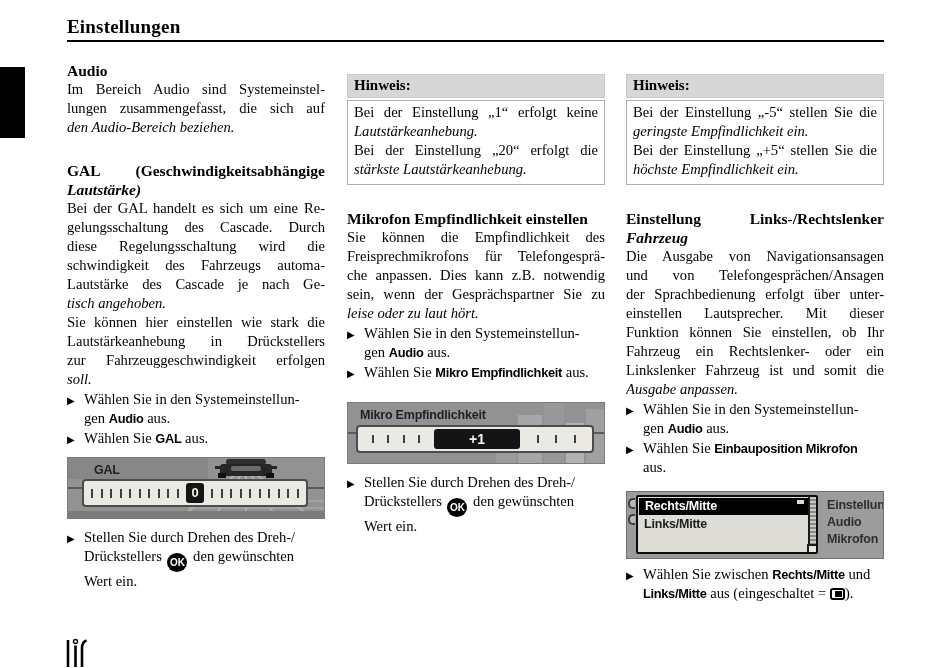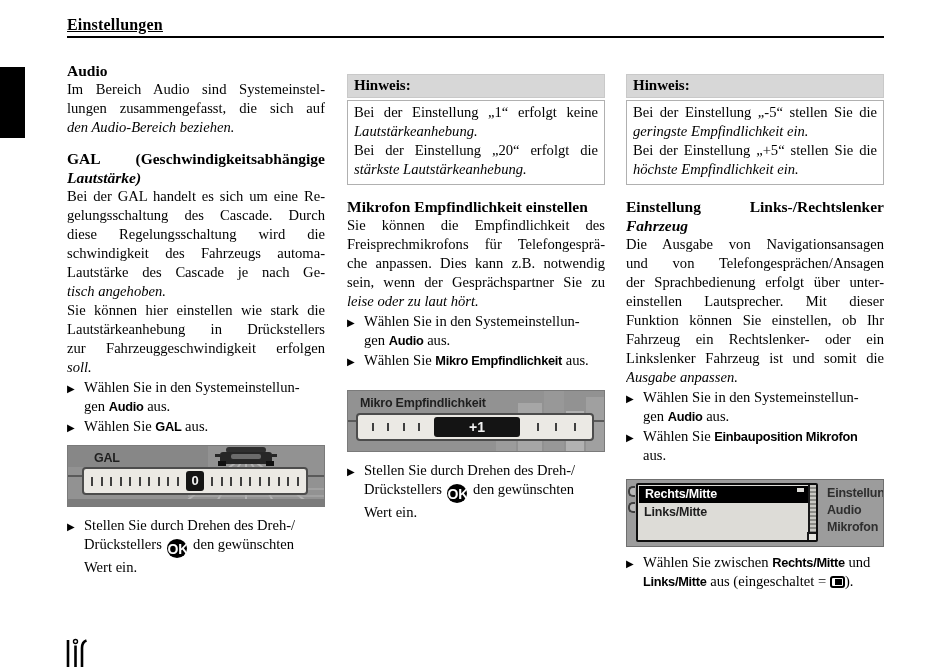--- a/index.html
+++ b/index.html
@@ -2,41 +2,41 @@
 <html><head>
 <meta charset="utf-8">
 <style>
   html,body{margin:0;padding:0;}
   body{width:950px;height:668px;background:#ffffff;position:relative;
        font-family:"Liberation Serif",serif;color:#000;overflow:hidden;}
 
   .tab{position:absolute;left:0;top:67px;width:25px;height:71px;background:#000;}
 
   .hdr{position:absolute;left:67px;top:16px;width:817px;}
-  .hdr h1{font-size:16px;font-weight:700;margin:0;letter-spacing:.2px;text-decoration:underline;}
+  .hdr h1{font-size:19px;font-weight:700;margin:0;letter-spacing:.2px;}
   .hdr .rule{height:2px;background:#000;margin-top:2px;}
 
   .col{position:absolute;top:58px;width:258px;font-size:14.6px;line-height:19px;}
   .c1{left:67px}.c2{left:347px}.c3{left:626px}
 
   .jline{text-align:justify;text-align-last:justify;white-space:nowrap;overflow:hidden;}
   .jline.last{text-align-last:left;font-style:italic;}
 
   h2{font-size:15.5px;font-weight:700;margin:0;line-height:19px;}
   .h2lines{font-weight:700;font-size:15.5px;}
   .h-first{margin-top:3px;}
-  .mt12{margin-top:12px}.mt14{margin-top:14px}.mt24{margin-top:12px}
+  .mt12{margin-top:12px}.mt14{margin-top:14px}.mt24{margin-top:24px}
 
   .blt{position:relative;padding-left:17px;margin-top:1px;}
   .blt .arr{position:absolute;left:0;top:1px;font-size:10px;}
   .dev{font-family:"Liberation Sans",sans-serif;font-weight:700;font-size:12.8px;letter-spacing:-.3px;}
 
   .okbtn{display:inline-block;width:20px;height:19px;line-height:20px;border-radius:50%;
          background:#000;color:#fff;text-align:center;font-family:"Liberation Sans",sans-serif;
-         font-size:14px;font-weight:700;vertical-align:-5px;margin:0 2px;}
+         font-size:10px;font-weight:700;vertical-align:-5px;margin:0 2px;}
   .swico{display:inline-block;width:15px;height:12px;border:2px solid #000;border-radius:3px;
          position:relative;vertical-align:-2px;background:#fff;box-sizing:border-box;}
   .swico i{position:absolute;right:1px;top:1px;bottom:1px;width:7px;background:#000;}
 
   .hx{margin-top:16px;}
   .hxh{background:#d7d7d7;border:1px solid #c9c9c9;padding:1px 6px 2px;font-weight:700;font-size:15px;}
   .hxb{border:1px solid #b0b0b0;margin-top:2px;padding:2px 6px 5px;}
 
   .disp{position:relative;width:258px;height:62px;background:#929292;margin:9px 0;
         overflow:hidden;border:1px solid #7a7a7a;box-sizing:border-box;}

